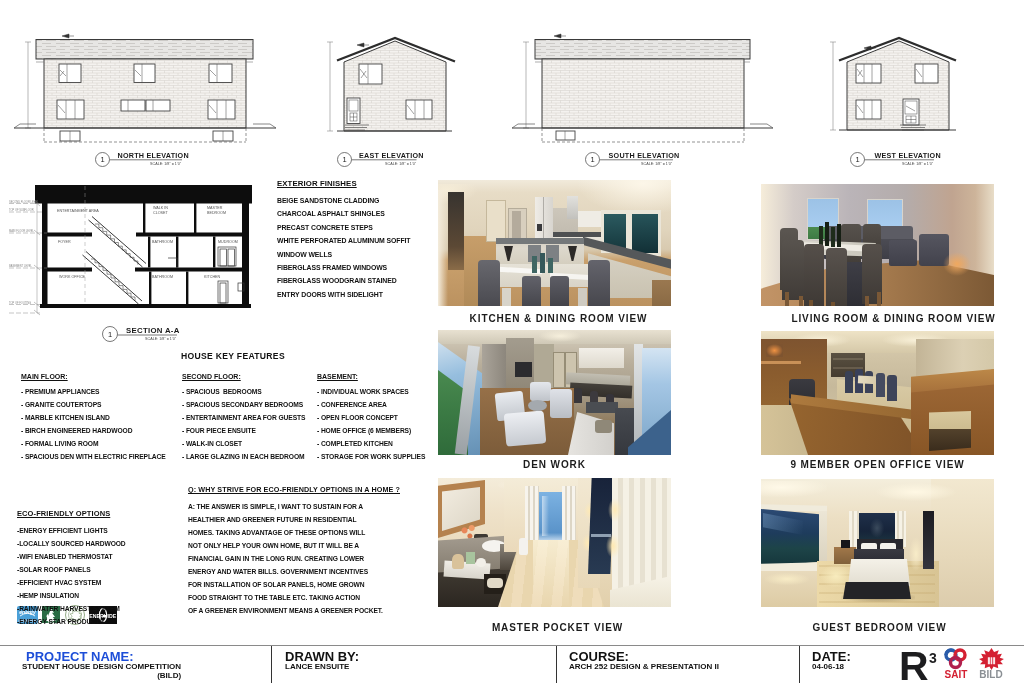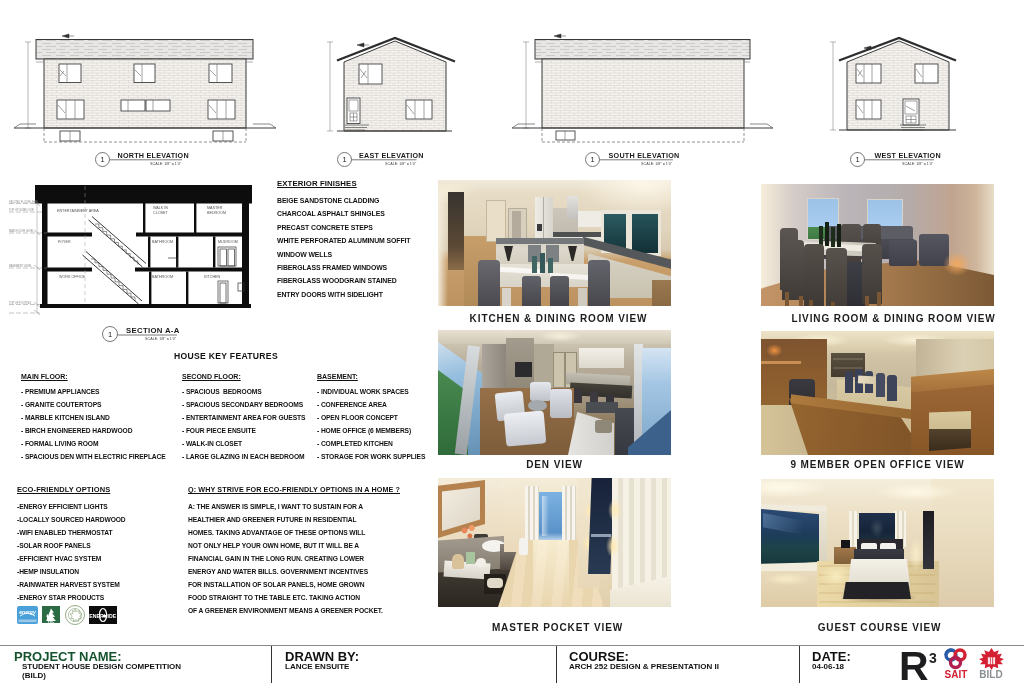--- a/index.html
+++ b/index.html
@@ -264,21 +264,21 @@
     CHARCOAL ASPHALT SHINGLES<br>
     PRECAST CONCRETE STEPS<br>
     WHITE PERFORATED ALUMINUM SOFFIT<br>
     WINDOW WELLS<br>
     FIBERGLASS FRAMED WINDOWS<br>
     FIBERGLASS WOODGRAIN STAINED<br>
     ENTRY DOORS WITH SIDELIGHT
   </div>
 </div>
 
-<div class="abs" style="left:174px;top:351px;font-size:8.6px;font-weight:bold;letter-spacing:0.3px;color:#111;">HOUSE KEY FEATURES</div>
+<div class="abs" style="left:181px;top:351px;font-size:8.6px;font-weight:bold;letter-spacing:0.3px;color:#111;">HOUSE KEY FEATURES</div>
 
 <div class="abs" style="left:21px;top:373px;">
   <div class="hdr">MAIN FLOOR:</div>
   <div class="feat" style="margin-top:5px;">
     - PREMIUM APPLIANCES<br>
     - GRANITE COUTERTOPS<br>
     - MARBLE KITCHEN ISLAND<br>
     - BIRCH ENGINEERED HARDWOOD<br>
     - FORMAL LIVING ROOM<br>
     - SPACIOUS DEN WITH ELECTRIC FIREPLACE
@@ -301,21 +301,21 @@
     - INDIVIDUAL WORK SPACES<br>
     - CONFERENCE AREA<br>
     - OPEN FLOOR CONCEPT<br>
     - HOME OFFICE (6 MEMBERS)<br>
     - COMPLETED KITCHEN<br>
     - STORAGE FOR WORK SUPPLIES
   </div>
 </div>
 
 <div class="abs" style="left:17px;top:485px;">
-  <div class="hdr" style="font-size:7.5px;letter-spacing:0.1px;">ECO-FRIENDLY OPTIONS</div>
+  <div class="hdr" style="font-size:7.5px;letter-spacing:0.1px;margin-top:24px;">ECO-FRIENDLY OPTIONS</div>
   <div class="feat" style="margin-top:6px;">
     -ENERGY EFFICIENT LIGHTS<br>
     -LOCALLY SOURCED HARDWOOD<br>
     -WIFI ENABLED THERMOSTAT<br>
     -SOLAR ROOF PANELS<br>
     -EFFICIENT HVAC SYSTEM<br>
     -HEMP INSULATION<br>
     -RAINWATER HARVEST SYSTEM<br>
     -ENERGY STAR PRODUCTS
   </div>
@@ -331,24 +331,24 @@
     FINANCIAL GAIN IN THE LONG RUN. CREATING LOWER<br>
     ENERGY AND WATER BILLS. GOVERNMENT INCENTIVES<br>
     FOR INSTALLATION OF SOLAR PANELS, HOME GROWN<br>
     FOOD STRAIGHT TO THE TABLE ETC. TAKING ACTION<br>
     OF A GREENER ENVIRONMENT MEANS A GREENER POCKET.
   </div>
 </div>
 
 <div class="cap" style="left:442px;width:233px;top:313px;">KITCHEN &amp; DINING ROOM VIEW</div>
 <div class="cap" style="left:777px;width:233px;top:313px;">LIVING ROOM &amp; DINING ROOM VIEW</div>
-<div class="cap" style="left:438px;width:233px;top:459px;">DEN VIEW</div>
+<div class="cap" style="left:438px;width:233px;top:459px;">DEN WORK</div>
 <div class="cap" style="left:761px;width:233px;top:459px;">9 MEMBER OPEN OFFICE VIEW</div>
 <div class="cap" style="left:441px;width:233px;top:622px;">MASTER POCKET VIEW</div>
-<div class="cap" style="left:763px;width:233px;top:622px;">GUEST COURSE VIEW</div>
+<div class="cap" style="left:763px;width:233px;top:622px;">GUEST BEDROOM VIEW</div>
 
 <div class="photo" style="left:438px;top:180px;width:233px;height:126px;
   background:linear-gradient(180deg,#f1eadb 0%,#e7dcc6 10%,#e0d4bc 40%,#d8cab0 55%,#c9a06c 64%,#bb9260 100%);">
   <div class="ph" style="left:140px;top:0;width:93px;height:34px;background:radial-gradient(ellipse at 70% 10%,#fcf6e8,rgba(240,230,210,0) 72%);"></div>
   <div class="ph" style="left:0;top:4px;width:40px;height:20px;background:radial-gradient(ellipse at 20% 30%,#f6edd8,rgba(240,230,210,0) 70%);"></div>
   <div class="ph" style="left:0;top:10px;width:10px;height:116px;background:linear-gradient(90deg,#f4ecdc,rgba(240,230,210,0));"></div>
   <div class="ph" style="left:10px;top:12px;width:16px;height:78px;background:linear-gradient(180deg,#37332f,#5c4935 70%,#8a6c48);"></div>
   <div class="ph" style="left:26px;top:56px;width:36px;height:70px;background:linear-gradient(180deg,#c79e6a,#b08a58);"></div>
   <div class="ph" style="left:48px;top:20px;width:18px;height:40px;background:#e9dfc9;border:1px solid #c5b89c;"></div>
   <div class="ph" style="left:70px;top:28px;width:17px;height:34px;background:#d8cfbe;border:1px solid #b5ac9a;"></div>
@@ -549,21 +549,21 @@
   <div class="ph" style="left:87px;top:80px;width:62px;height:27px;background:linear-gradient(180deg,#f4f1e8,#e2ddd0);clip-path:polygon(5% 0,95% 0,100% 100%,0 100%);"></div>
   <div class="ph" style="left:82px;top:103px;width:68px;height:17px;background:#232327;clip-path:polygon(4% 0,96% 0,100% 100%,0 100%);"></div>
   <div class="ph" style="left:162px;top:32px;width:11px;height:58px;background:linear-gradient(180deg,#1c1c22,#34343c);"></div>
   <div class="ph" style="left:148px;top:58px;width:14px;height:34px;background:radial-gradient(closest-side,#f8ecc8,rgba(240,230,200,0));"></div>
 </div>
 
 <div class="abs" style="left:0;top:645px;width:1024px;height:38px;border-top:1.5px solid #8a8a8a;">
   <div class="abs" style="left:271px;top:0;width:1px;height:38px;background:#333;"></div>
   <div class="abs" style="left:556px;top:0;width:1px;height:38px;background:#333;"></div>
   <div class="abs" style="left:799px;top:0;width:1px;height:38px;background:#333;"></div>
-  <div class="abs" style="left:14px;top:3px;font-size:13px;font-weight:bold;color:#14532d;">PROJECT NAME:</div>
-  <div class="abs" style="left:22px;top:16px;font-size:8px;font-weight:bold;color:#111;">STUDENT HOUSE DESIGN COMPETITION<br>(BILD)</div>
+  <div class="abs" style="left:26px;top:3px;font-size:13px;font-weight:bold;color:#1d4ed8;">PROJECT NAME:</div>
+  <div class="abs" style="left:22px;top:16px;font-size:8px;font-weight:bold;color:#111;text-align:right;">STUDENT HOUSE DESIGN COMPETITION<br>(BILD)</div>
   <div class="abs" style="left:285px;top:3px;font-size:13px;font-weight:bold;color:#111;">DRAWN BY:</div>
   <div class="abs" style="left:285px;top:16px;font-size:8px;font-weight:bold;color:#111;">LANCE ENSUITE</div>
   <div class="abs" style="left:569px;top:3px;font-size:13px;font-weight:bold;color:#111;">COURSE:</div>
   <div class="abs" style="left:569px;top:16px;font-size:8px;font-weight:bold;color:#111;">ARCH 252 DESIGN &amp; PRESENTATION II</div>
   <div class="abs" style="left:812px;top:3px;font-size:13px;font-weight:bold;color:#111;">DATE:</div>
   <div class="abs" style="left:812px;top:16px;font-size:8px;font-weight:bold;color:#111;">04-06-18</div>
   </div>
 
 </body></html>

